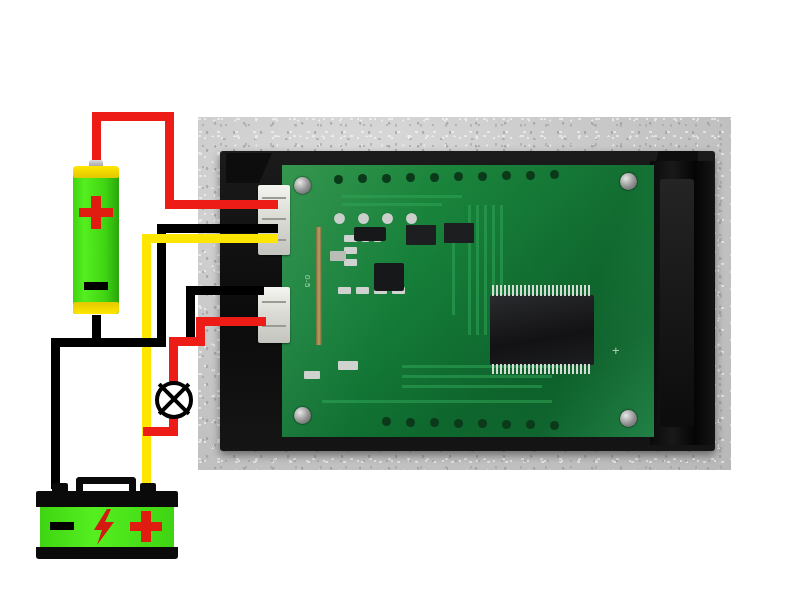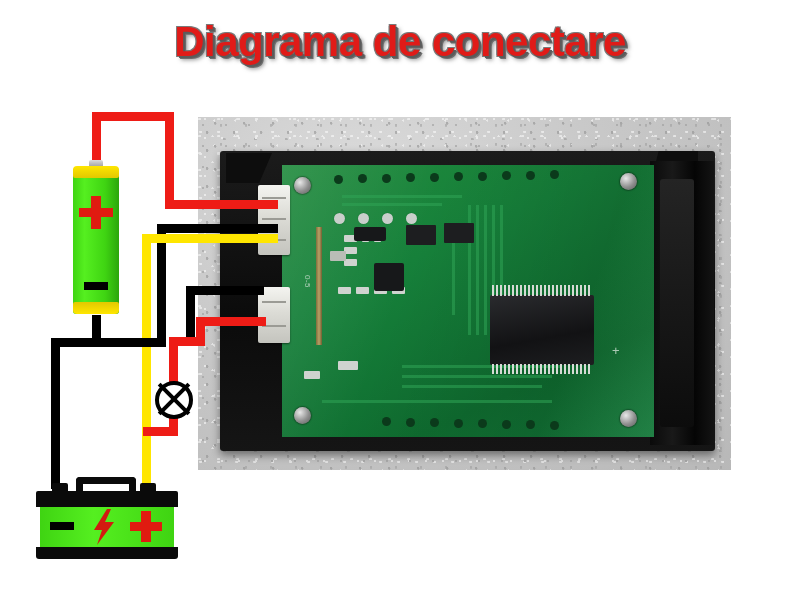--- a/index.html
+++ b/index.html
@@ -179,21 +179,20 @@
     transform-origin:50% 50%;
   }
   #lamp .d1{transform:rotate(45deg);}
   #lamp .d2{transform:rotate(-45deg);}
 </style>
 </head>
 <body style="background: rgb(255, 255, 255);">
 
 <div id="stage">
 
-  <div id="title" style="color: rgb(224, 27, 24);">Diagrama de conectare</div>
 
   <div id="photo">
     <div class="speckle"></div>
 
     <div id="case" class="bezel"></div>
     <div id="clip-left"></div>
     <div id="clip-right"></div>
 
     <div id="slot">
       <div class="rail"></div>

